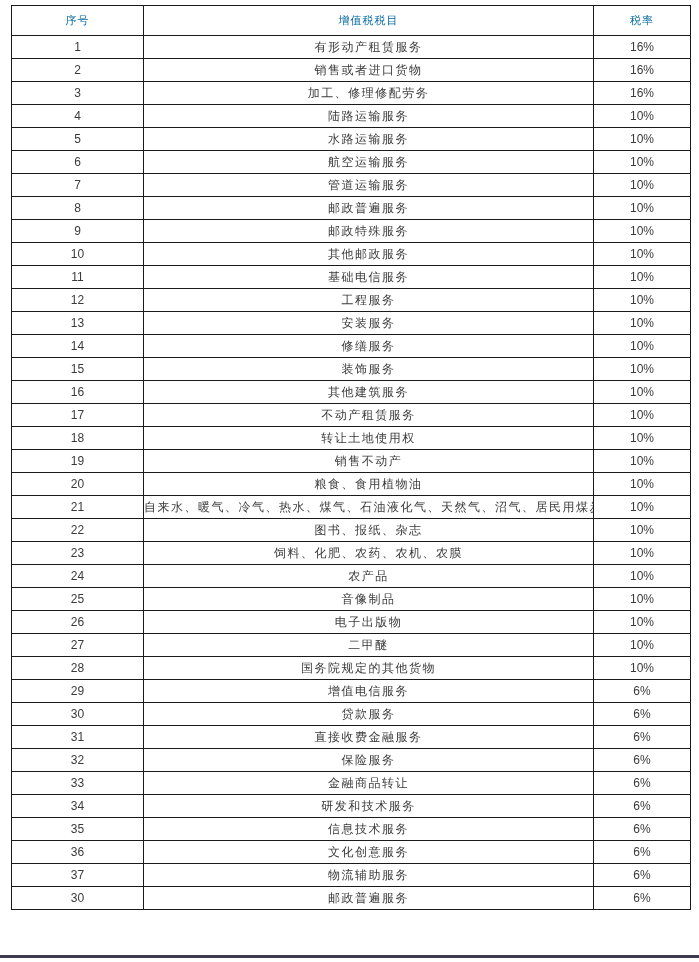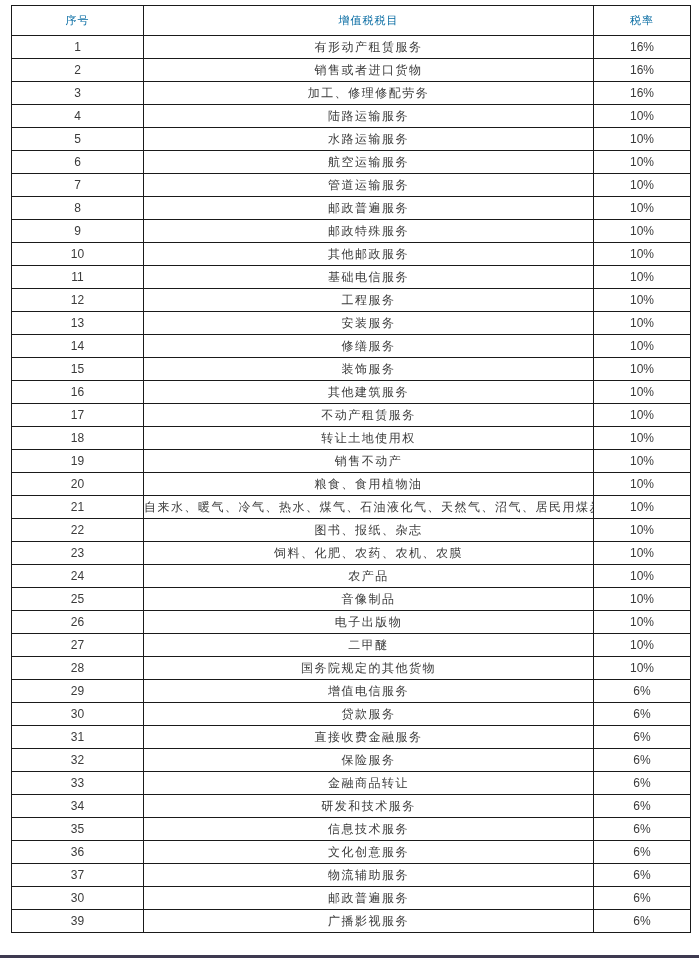--- a/index.html
+++ b/index.html
@@ -263,23 +263,18 @@
         <tr>
           <td class="col-no">37</td>
           <td class="col-item">物流辅助服务</td>
           <td class="col-rate">6%</td>
         </tr>
         <tr>
           <td class="col-no">30</td>
           <td class="col-item">邮政普遍服务</td>
           <td class="col-rate">6%</td>
         </tr>
-        <tr>
-          <td class="col-no">39</td>
-          <td class="col-item">广播影视服务</td>
-          <td class="col-rate">6%</td>
-        </tr>
       </tbody>
   </table>
 
   <div class="bottom-bar" style="background: rgb(62, 58, 80);"></div>
 
 </div>
 
 </body></html>

